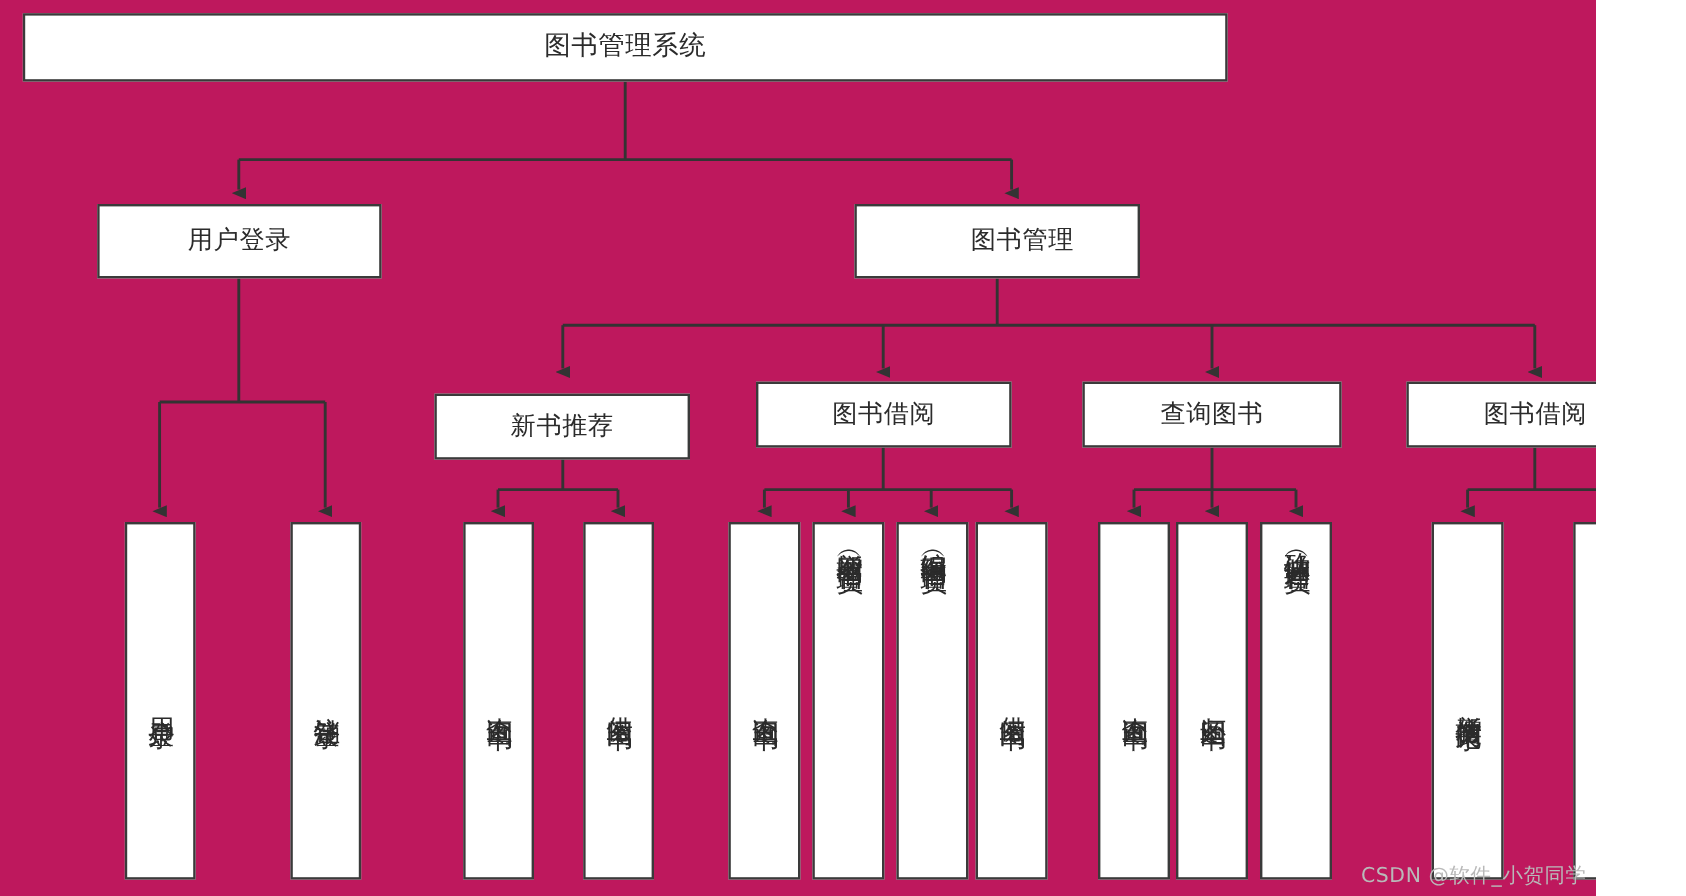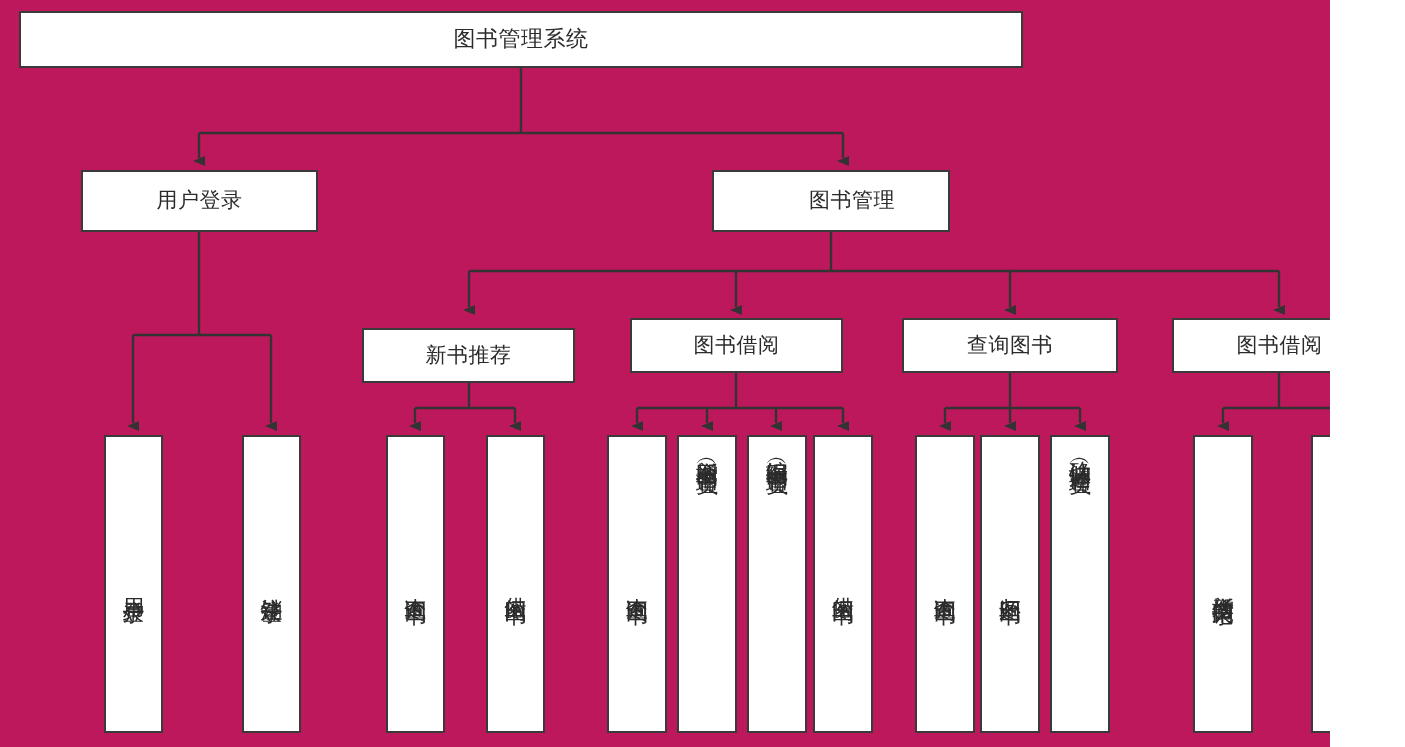--- a/index.html
+++ b/index.html
@@ -208,14 +208,15 @@
   </div>
 
   <div class="node vert center-text" style="left:1193px; top:435px; width:60px; height:298px;">
     <span class="label">新增借阅记录</span>
   </div>
 
   <div class="node vert center-text" style="left:1311px; top:435px; width:60px; height:298px;">
     <span class="label">查询借阅记录</span>
   </div>
 
+  <div id="watermark">CSDN @软件_小贺同学</div>
 
 </div>
 
 </body></html>

